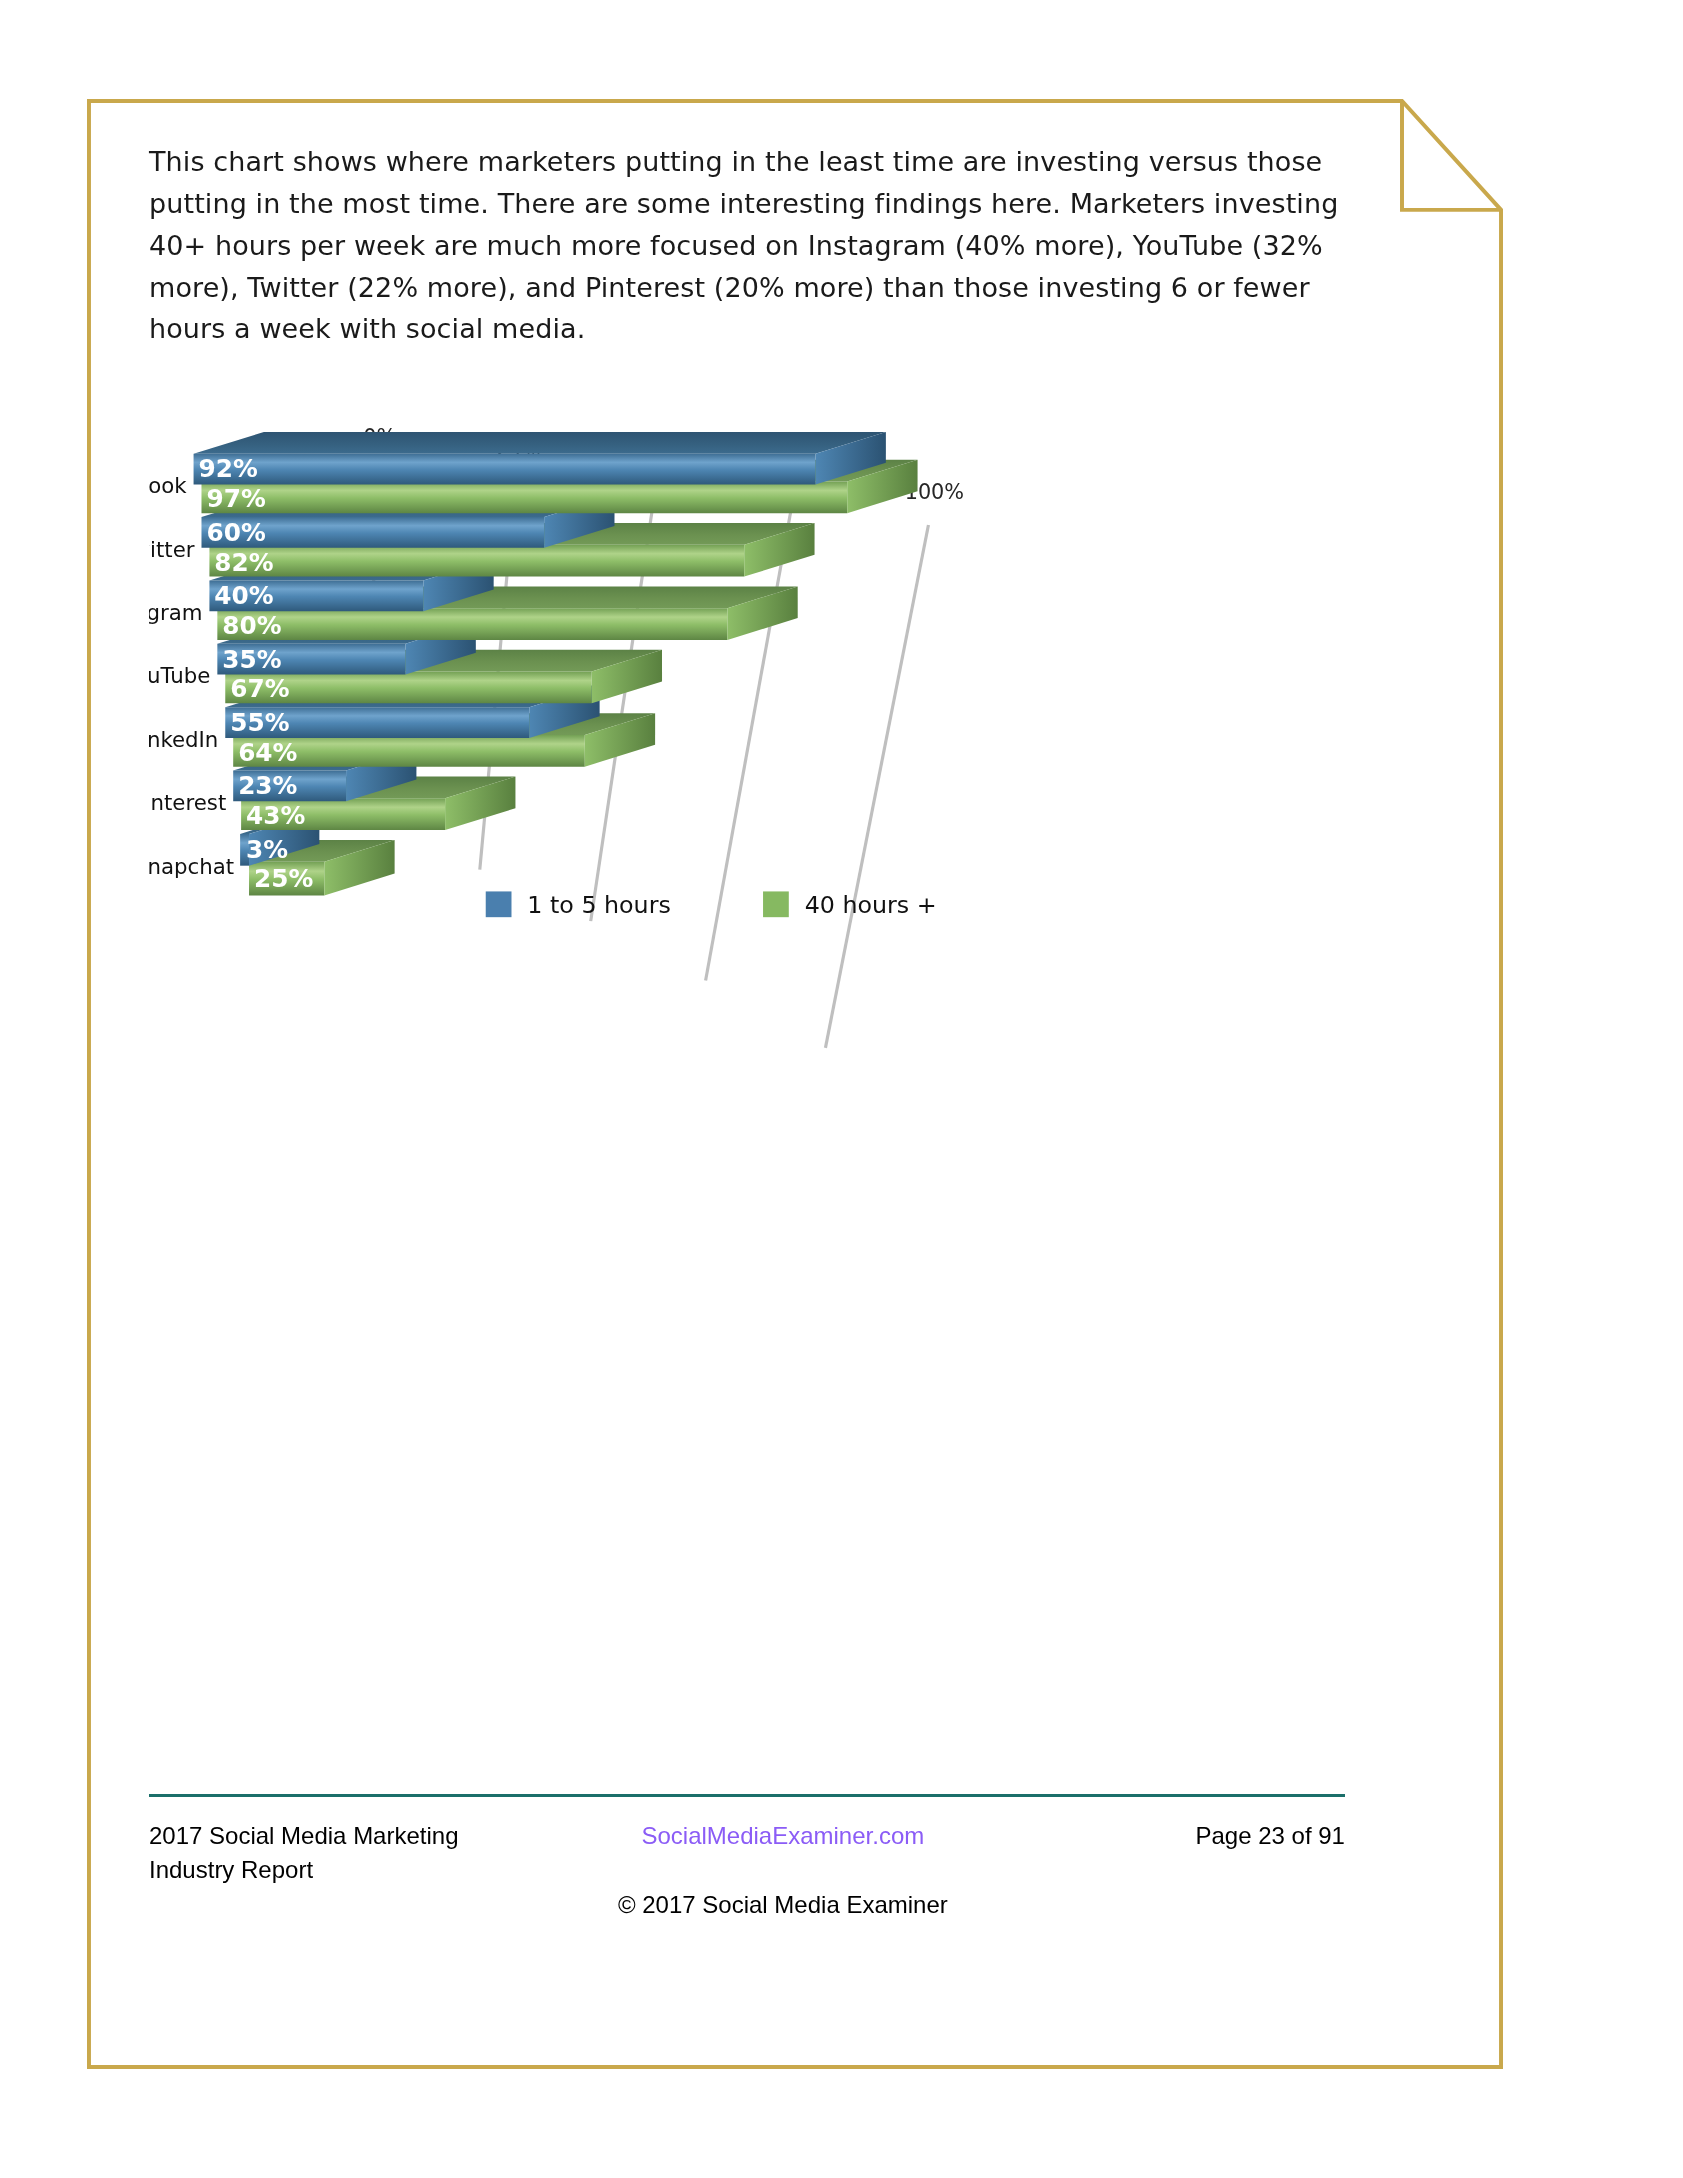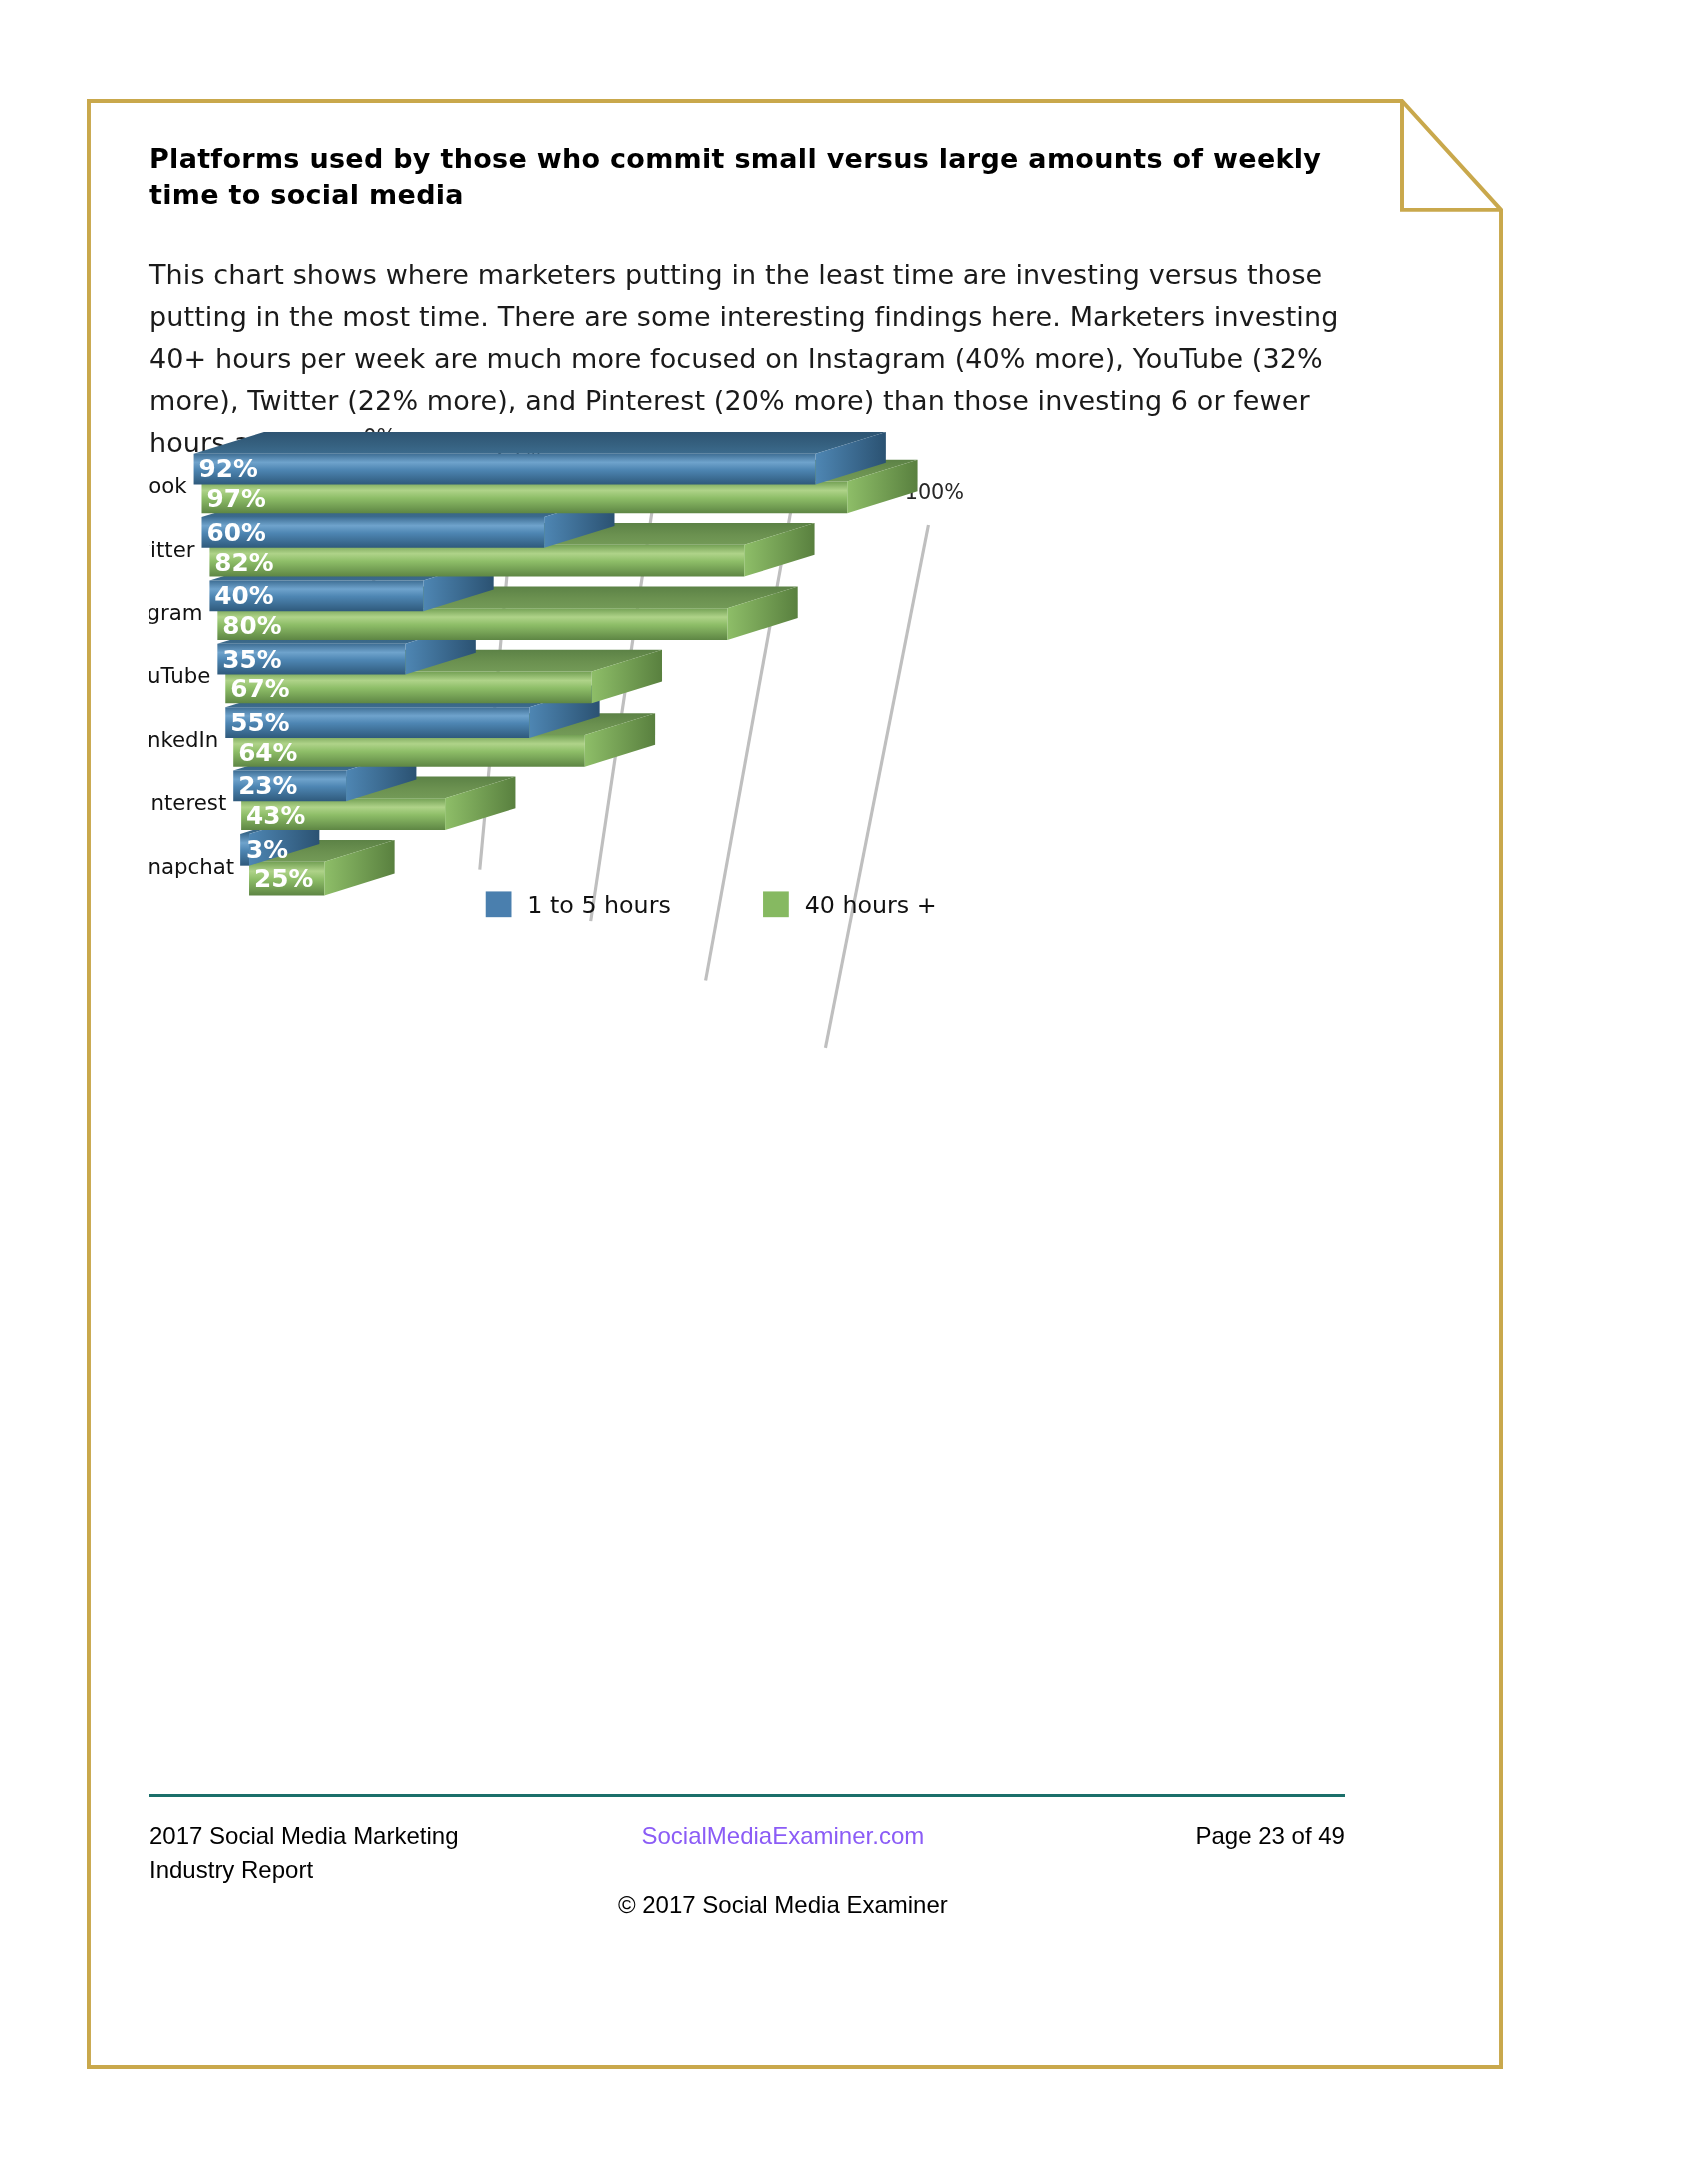--- a/index.html
+++ b/index.html
@@ -129,21 +129,20 @@
 <body>
 
 <div id="page-sheet">
   <svg id="page-border-svg" viewBox="0 0 1430 1990" preserveAspectRatio="none">
     <path d="M 2,2 L 1328,2 L 1428,112 L 1428,1988 L 2,1988 Z" fill="none" stroke="#C9A84C" stroke-width="4"></path>
     <path d="M 1328,2 L 1328,112 L 1428,112" fill="none" stroke="#C9A84C" stroke-width="4"></path>
   </svg>
 </div>
 
 <div id="content">
-  <h1 id="doc-title">Platforms used by those who commit small versus large amounts of weekly time to social media</h1>
   <p id="doc-paragraph">This chart shows where marketers putting in the least time are investing versus those putting in the most time. There are some interesting findings here. Marketers investing 40+ hours per week are much more focused on Instagram (40% more), YouTube (32% more), Twitter (22% more), and Pinterest (20% more) than those investing 6 or fewer hours a week with social media.</p>
 </div>
 
 <div id="chart-area">
   <svg id="chart-svg" viewBox="0 0 1250 720" preserveAspectRatio="none">
     <defs>
 
       <linearGradient id="blueTop" x1="0" y1="0" x2="0" y2="1">
         <stop offset="0%" stop-color="#2E5472"></stop>
         <stop offset="55%" stop-color="#35607F"></stop>
@@ -341,16 +340,16 @@
   <div id="footer-rule"></div>
   <div id="footer-cols">
     <div id="footer-left">
       <span class="footer-line">2017 Social Media Marketing</span>
       <span class="footer-line">Industry Report</span>
     </div>
     <div id="footer-center">
       <span id="footer-url">SocialMediaExaminer.com</span>
       <span id="footer-copy">© 2017 Social Media Examiner</span>
     </div>
-    <div id="footer-right">Page 23 of 49</div>
+    <div id="footer-right">Page 23 of 91</div>
   </div>
 </div>
 
 
 </body></html>

